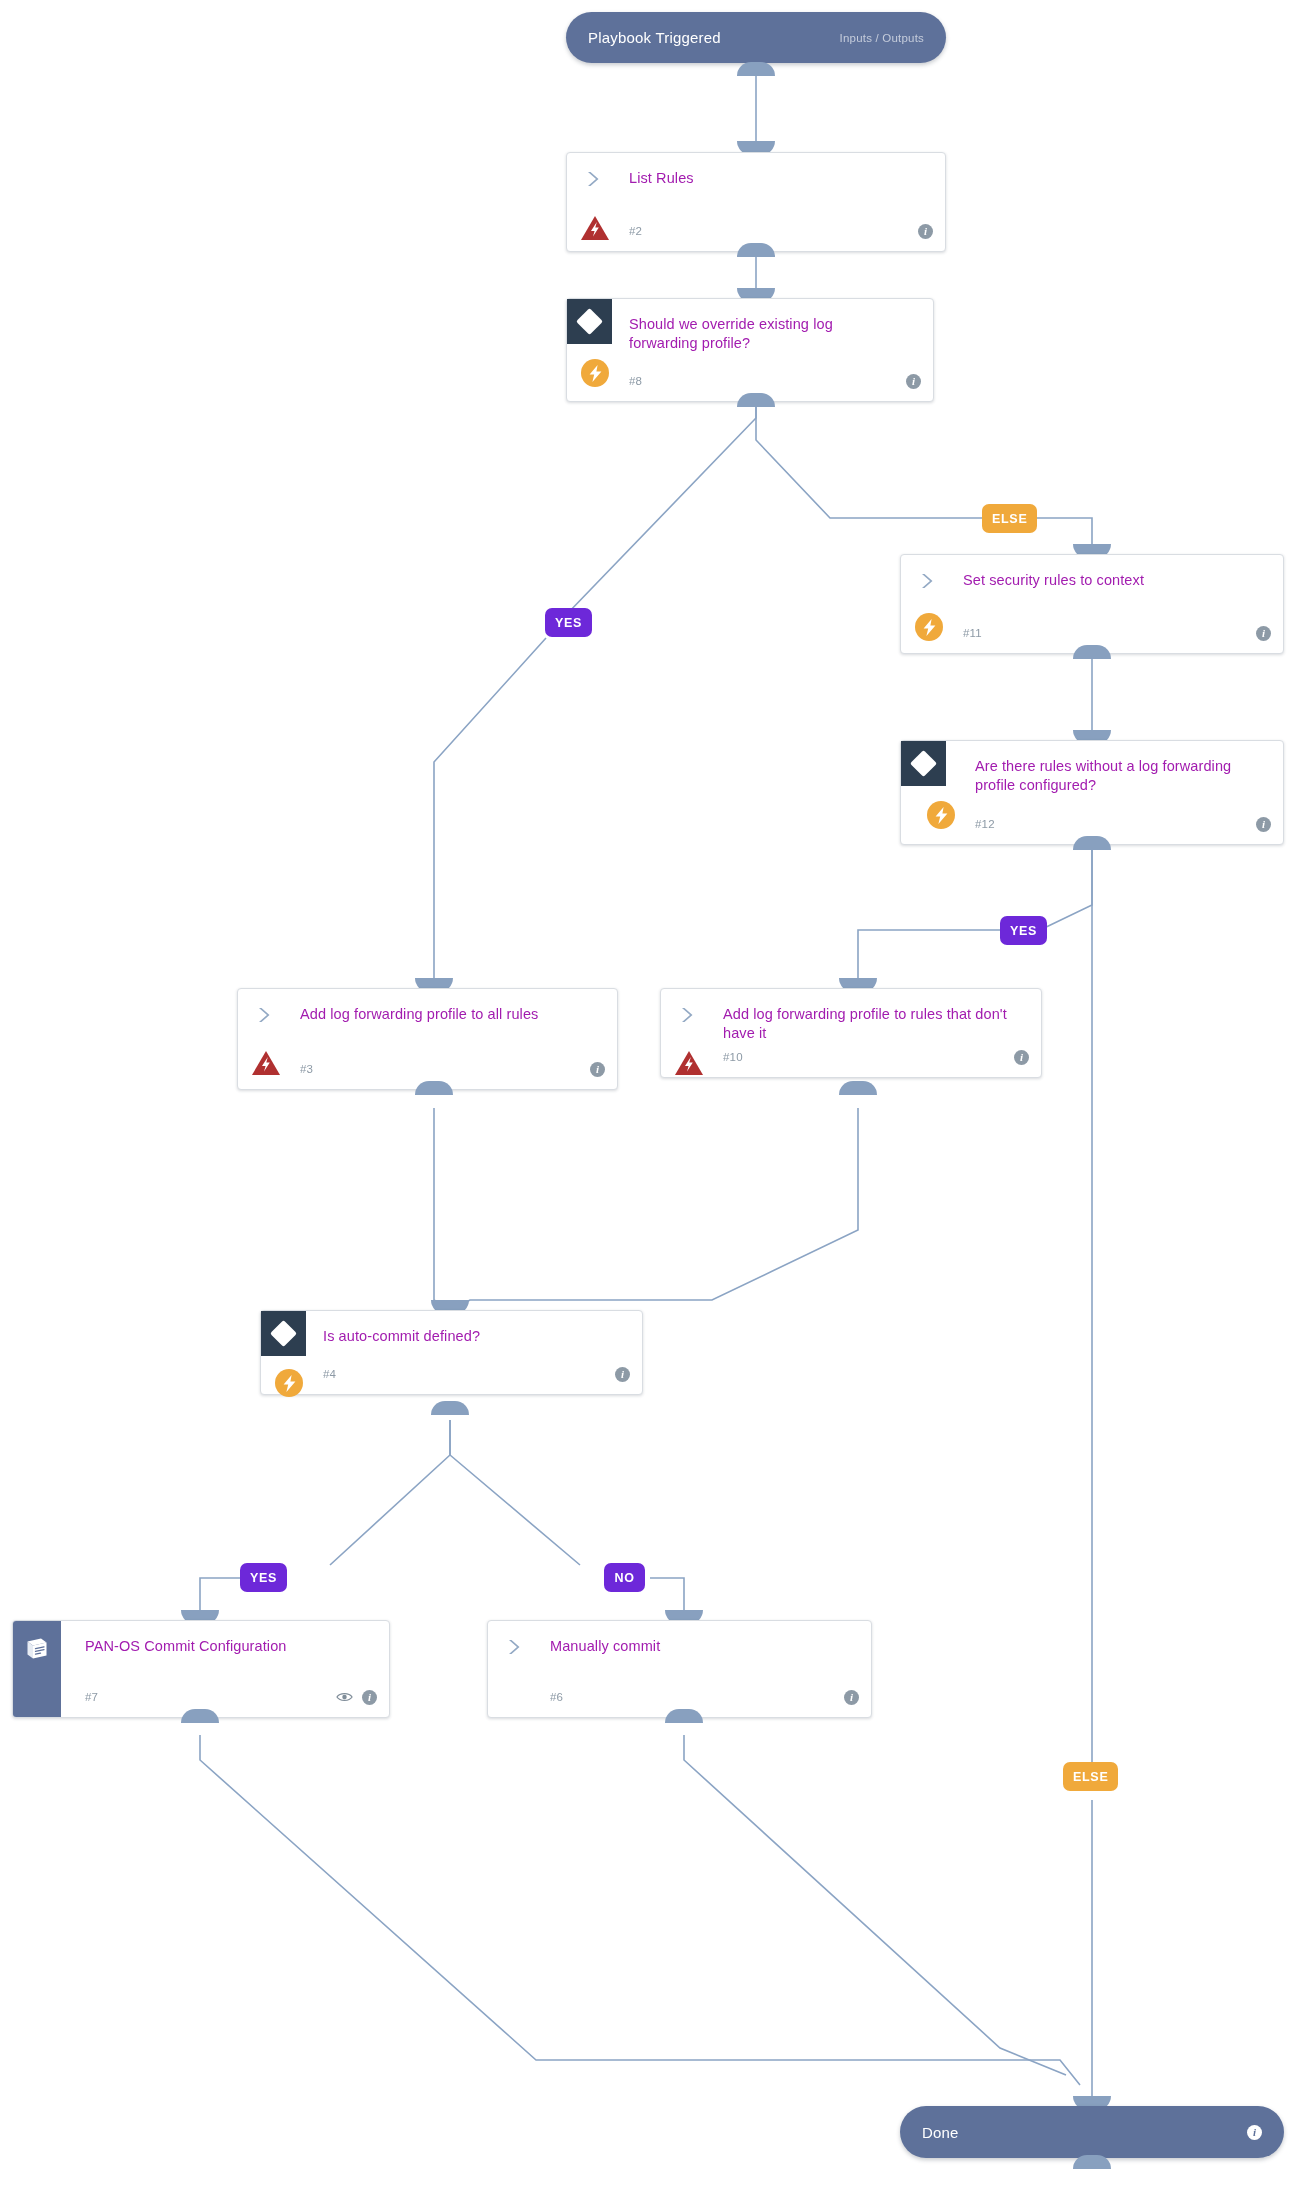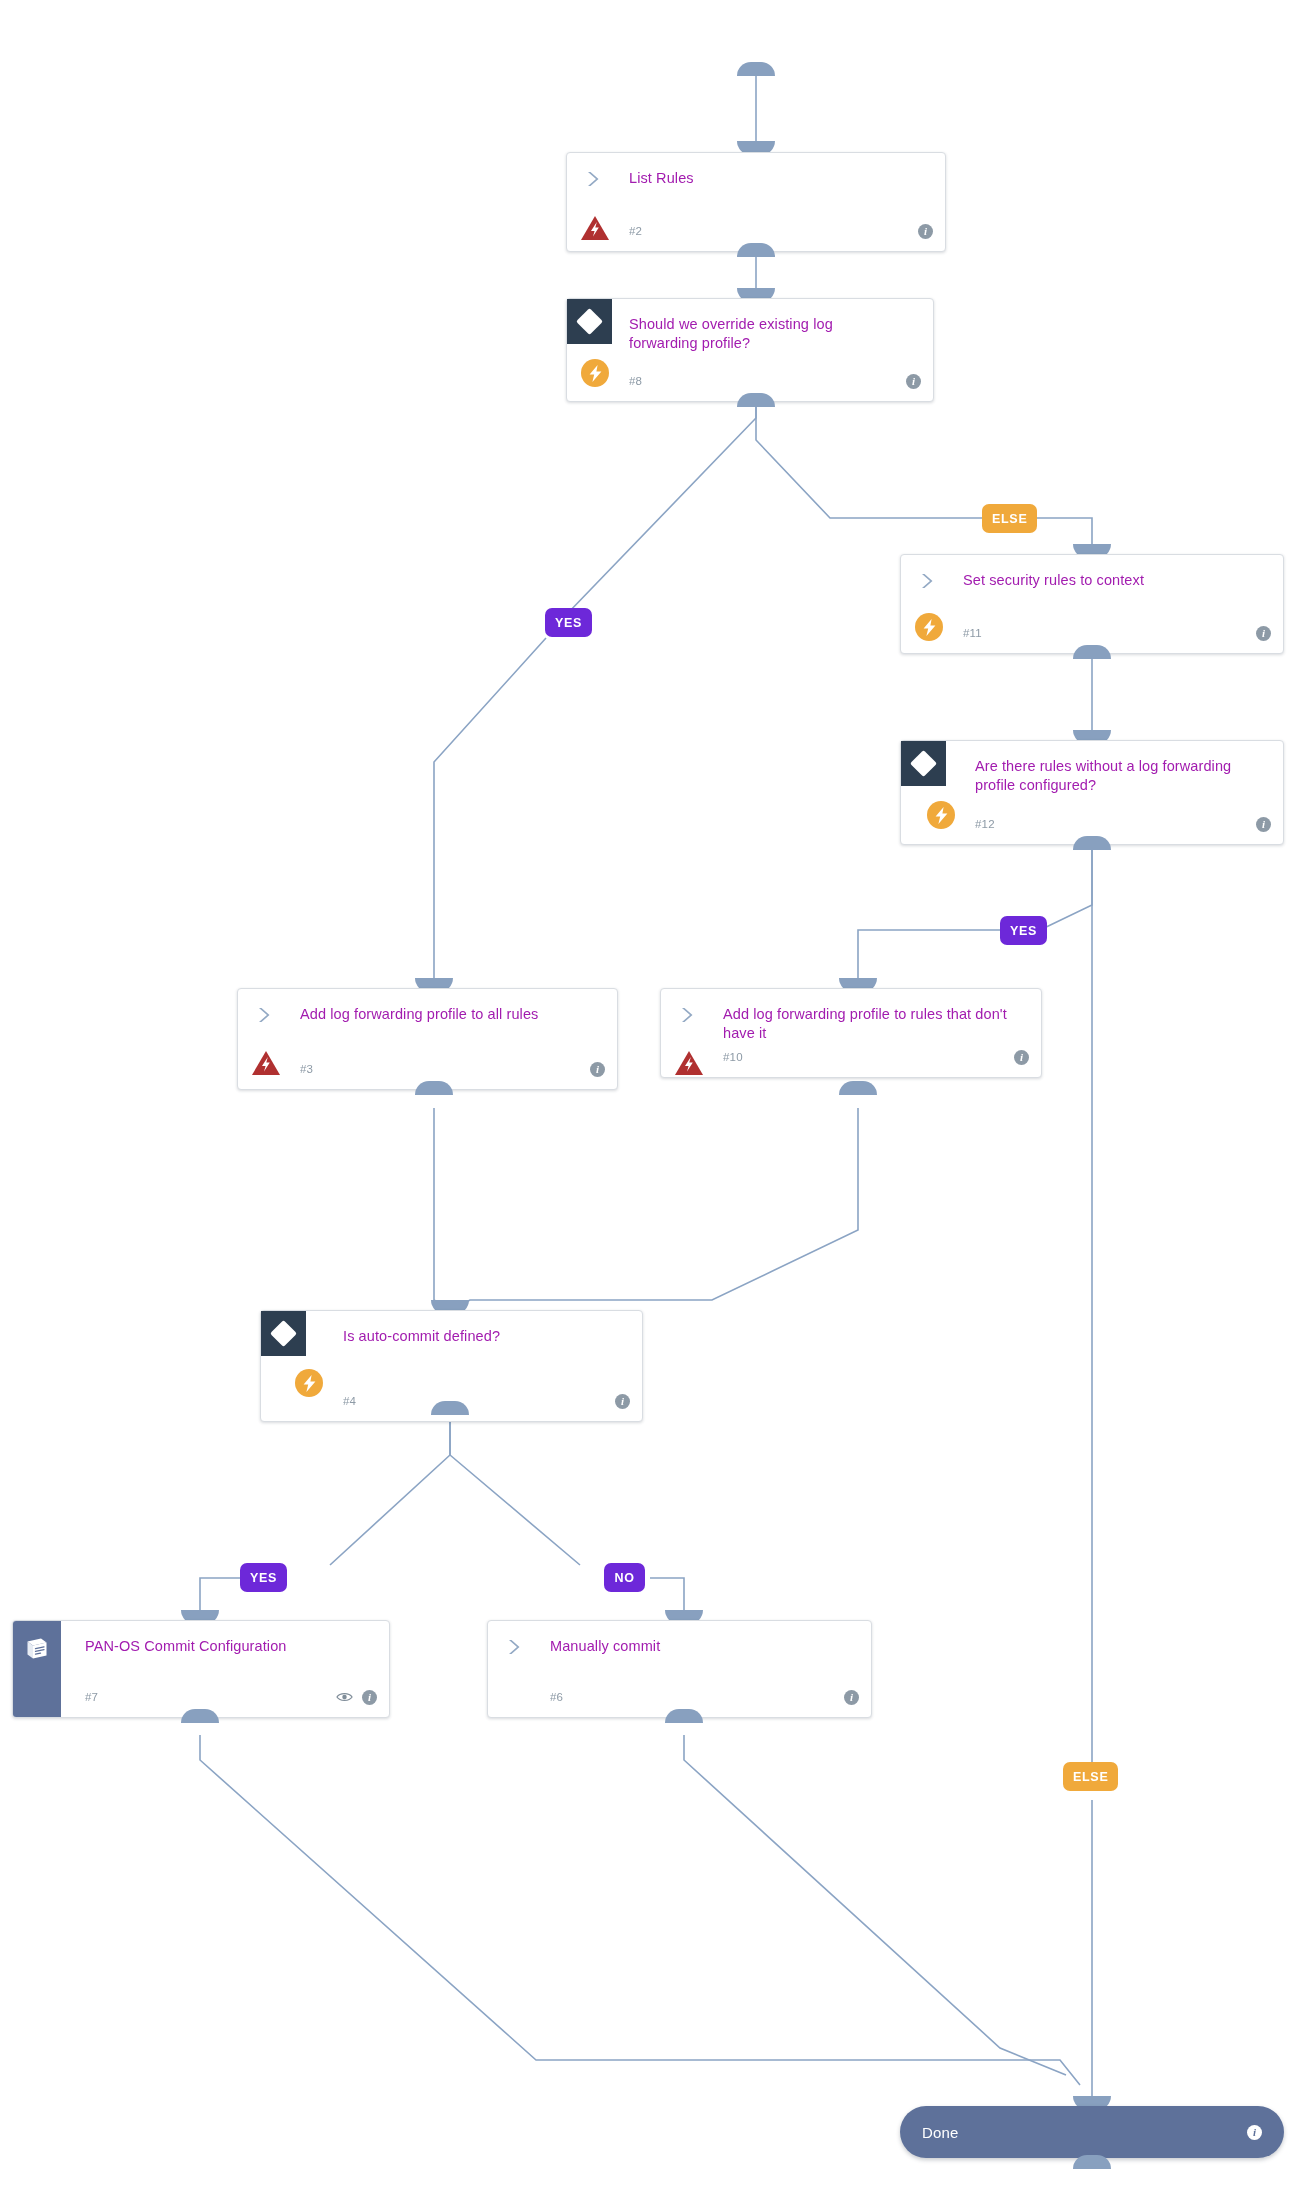--- a/index.html
+++ b/index.html
@@ -190,20 +190,24 @@
 
       <path d="M450,1420 L450,1455 L580,1565"></path>
       <path d="M650,1578 L684,1578 L684,1620"></path>
 
       <path d="M200,1735 L200,1760 L536,2060 L1060,2060 L1080,2085"></path>
 
       <path d="M684,1735 L684,1760 L1000,2048 L1066,2075"></path>
     </g>
   </svg>
 
+  <div class="pill" style="left:566px; top:12px; width:380px; height:51px;">
+    <span class="ptitle">Playbook Triggered</span>
+    <span class="pright">Inputs / Outputs</span>
+  </div>
   <div class="port bot" style="left:737px; top:62px;"></div>
 
   <div class="port top" style="left:737px; top:141px;"></div>
   <div class="node" style="left:566px; top:152px; width:380px; height:100px;">
     <svg class="chev" viewBox="0 0 18 18">
       <path d="M3 2 L11 9 L3 16 L5.5 16 L13.5 9 L5.5 2 Z" fill="#93a9c4"></path>
     </svg>
     <div class="body">
       <div class="title">List Rules</div>
       <div class="footer">
@@ -336,21 +340,21 @@
         <span class="num">#10</span>
         <div class="ficons">
           <span class="info-i">i</span>
         </div>
       </div>
     </div>
   </div>
   <div class="port bot" style="left:839px; top:1081px;"></div>
 
   <div class="port top" style="left:431px; top:1300px;"></div>
-  <div class="node" style="left:260px; top:1310px; width:383px; height:112px;padding-left:20px;">
+  <div class="node" style="left:260px; top:1310px; width:383px; height:85px;">
     <div class="leftsq">
       <span class="dia"></span>
     </div>
     <div class="body">
       <div class="title">Is auto-commit defined?</div>
       <div class="footer">
         <span class="bolt-circle" style="top:58px;">
           <svg width="13" height="17" viewBox="0 0 13 17">
             <path d="M8.6 0 L0.6 9.6 L5.2 9.6 L3.4 17 L12.4 6.6 L7.4 6.6 Z" fill="#ffffff"></path>
           </svg>

